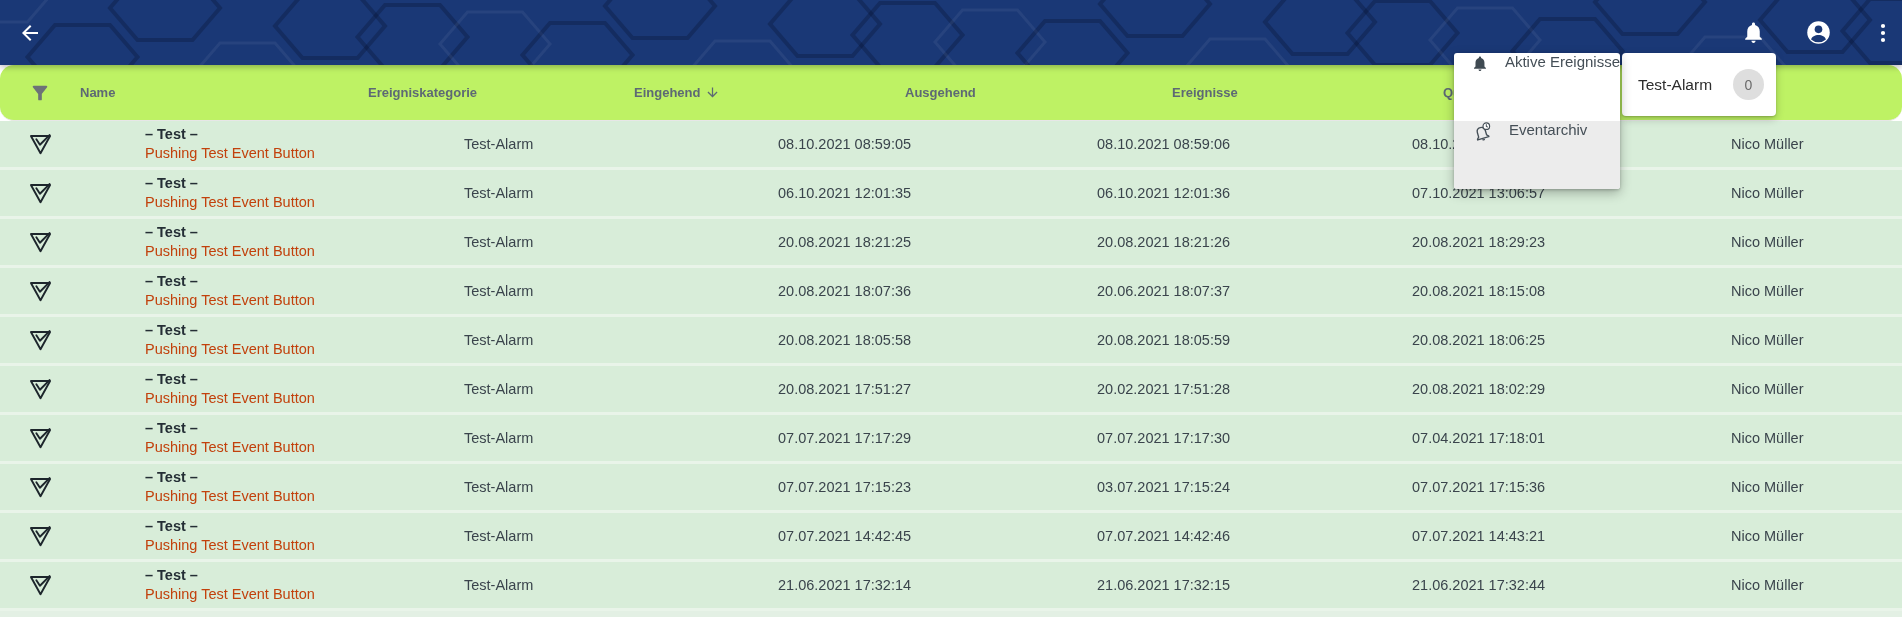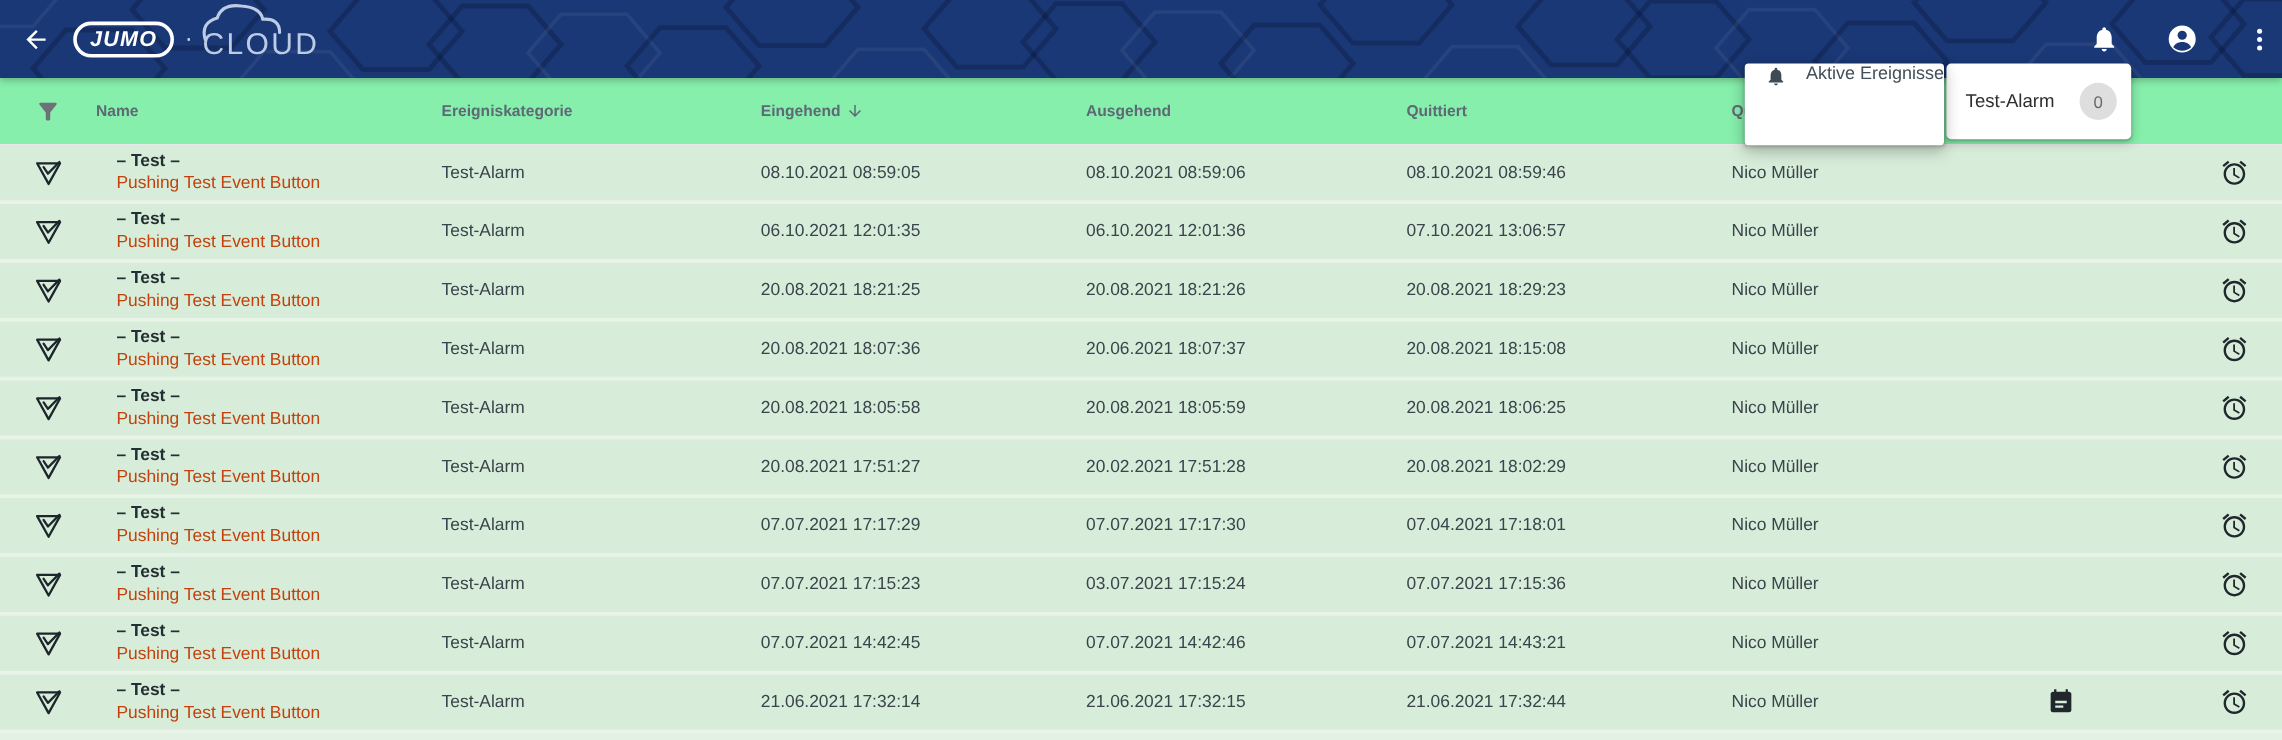--- a/index.html
+++ b/index.html
@@ -31,34 +31,35 @@
   .cloud-text { color:#bdcbe4; font-size:25px; letter-spacing:2px; font-weight:400; }
   .cloud-arc { position:absolute; top:-12px; left:-4px; }
   .nav-right { margin-left:auto; display:flex; align-items:center; gap:39px; padding-right:7px; position:relative; z-index:2; }
 
   
   .grid-cols {
     display:grid;
     grid-template-columns:80px 288px 266px 271px 267px 271px 257px 202px;
   }
   .thead {
-    position:relative; height:56px; align-items:center; background:#86efac;
+    position:relative; height:56px; align-items:center; background:#bef264;
     border-bottom:1px solid #e7e7e7;
+    border-radius:14px;
   }
   .th {
     font-size:13px; font-weight:bold; color:#5d6974; cursor:pointer;
     display:flex; align-items:center; gap:5px; user-select:none;
   }
   .th-funnel { justify-self:center; cursor:pointer; display:flex; }
   .thead-actions { position:relative; height:100%; }
 
   
   .trow {
     height:49px; align-items:center; background:#d8edd9;
-    border-bottom:3px solid #e9f4e9; cursor:pointer;
+    border-bottom:3px solid #e9f4e9; cursor:pointer;gap:48px;
   }
   .c-icon { justify-self:center; display:flex; }
   .c-name { padding-left:17px; line-height:19px; }
   .ttl { font-size:14.5px; font-weight:bold; color:#242e35; }
   .sub { font-size:14.5px; color:#c2410c; }
   .cellv { font-size:14.5px; color:#3a444c; }
   .c-actions { position:relative; height:100%; }
   .cal-btn { position:absolute; left:6px; top:50%; transform:translateY(-50%); background:none; border:none; cursor:pointer; display:flex; }
   .clock-btn { position:absolute; right:28px; top:50%; transform:translateY(-50%); background:none; border:none; cursor:pointer; display:flex; }
   .bottom-strip { height:6px; background:#e3f0e4; }
@@ -121,30 +122,20 @@
         <polygon points="1952.5,6 2007.5,6 2035,38 2007.5,70 1952.5,70 1925,38" fill="none" stroke="rgba(255,255,255,0.06)" stroke-width="3"></polygon>
         <polygon points="2035,17 2090,17 2117.5,49 2090,81 2035,81 2007.5,49" fill="none" stroke="rgba(6,18,48,0.30)" stroke-width="4"></polygon>
       </svg>
 
     <button class="nav-btn back-btn">
       <svg width="24" height="24" viewBox="0 0 24 24">
         <path fill="#ffffff" d="M20 11H7.83l5.59-5.59L12 4l-8 8 8 8 1.41-1.41L7.83 13H20v-2z"></path>
       </svg>
     </button>
 
-    <div class="brand">
-      <span class="logo-stadium">JUMO</span>
-      <span class="brand-sep">·</span>
-      <span class="cloud-wrap">
-        <svg class="cloud-arc" width="96" height="34" viewBox="0 0 96 34">
-          <path d="M6 32 Q2 18 16 14 Q20 2 36 4 Q52 5 54 15 Q68 14 68 26" fill="none" stroke="#bdcbe4" stroke-width="2.6" stroke-linecap="round"></path>
-        </svg>
-        <span class="cloud-text">CLOUD</span>
-      </span>
-    </div>
 
     <div class="nav-right">
       <button class="nav-btn">
         <svg width="25" height="25" viewBox="0 0 24 24">
           <path fill="#ffffff" d="M12 22c1.1 0 2-.9 2-2h-4c0 1.1.89 2 2 2zm6-6v-5c0-3.07-1.64-5.64-4.5-6.32V4c0-.83-.67-1.5-1.5-1.5s-1.5.67-1.5 1.5v.68C7.63 5.36 6 7.92 6 11v5l-2 2v1h16v-1l-2-2z"></path>
         </svg>
       </button>
       <button class="nav-btn">
         <svg width="27" height="27" viewBox="0 0 24 24">
           <circle cx="12" cy="12" r="10" fill="#ffffff"></circle>
@@ -177,21 +168,21 @@
     <span class="th">
       <span>Eingehend</span>
       <svg width="15" height="15" viewBox="0 0 24 24">
         <path fill="#5d6974" d="M20 12l-1.41-1.41L13 16.17V4h-2v12.17l-5.58-5.59L4 12l8 8 8-8z"></path>
       </svg>
     </span>
     <span class="th">
         <span>Ausgehend</span>
       </span>
     <span class="th">
-        <span>Quittiert</span>
+        <span>Ereignisse</span>
       </span>
     <span class="th">
         <span>Quittiert von</span>
       </span>
     <span class="thead-actions">
       
       
     </span>
   </div>
 
@@ -453,20 +444,31 @@
     </div>
   <div class="bottom-strip"></div>
 
   <nav class="menu-panel">
     <div class="menu-item">
       <svg width="21" height="21" viewBox="0 0 24 24">
         <path fill="#3f4a52" d="M12 22c1.1 0 2-.9 2-2h-4c0 1.1.89 2 2 2zm6-6v-5c0-3.07-1.64-5.64-4.5-6.32V4c0-.83-.67-1.5-1.5-1.5s-1.5.67-1.5 1.5v.68C7.63 5.36 6 7.92 6 11v5l-2 2v1h16v-1l-2-2z"></path>
       </svg>
       <span>Aktive Ereignisse</span>
     </div>
+    <div class="menu-item active">
+      <svg width="22" height="22" viewBox="0 0 24 24">
+        <g transform="rotate(-16 12 14)">
+          <path fill="none" stroke="#454f57" stroke-width="1.5" d="M16.5 16.5v-5c0-2.5-1.5-4.5-4.5-4.5s-4.5 2-4.5 4.5v5l-1.8 1.8v.7h12.6v-.7l-1.8-1.8z"></path>
+          <path fill="#454f57" d="M12 21.6c1 0 1.7-.7 1.7-1.6h-3.4c0 .9.7 1.6 1.7 1.6z"></path>
+        </g>
+        <circle cx="16.7" cy="5.6" r="3.6" fill="#ffffff" stroke="#454f57" stroke-width="1.3"></circle>
+        <path d="M16.7 3.9v1.8l1.2.8" fill="none" stroke="#454f57" stroke-width="1.1" stroke-linecap="round"></path>
+      </svg>
+      <span>Eventarchiv</span>
+    </div>
   </nav>
 
   <div class="chip-panel">
     <span class="chip-label">Test-Alarm</span>
     <span class="chip-badge">0</span>
   </div>
 
 </div>
 
 </body></html>

